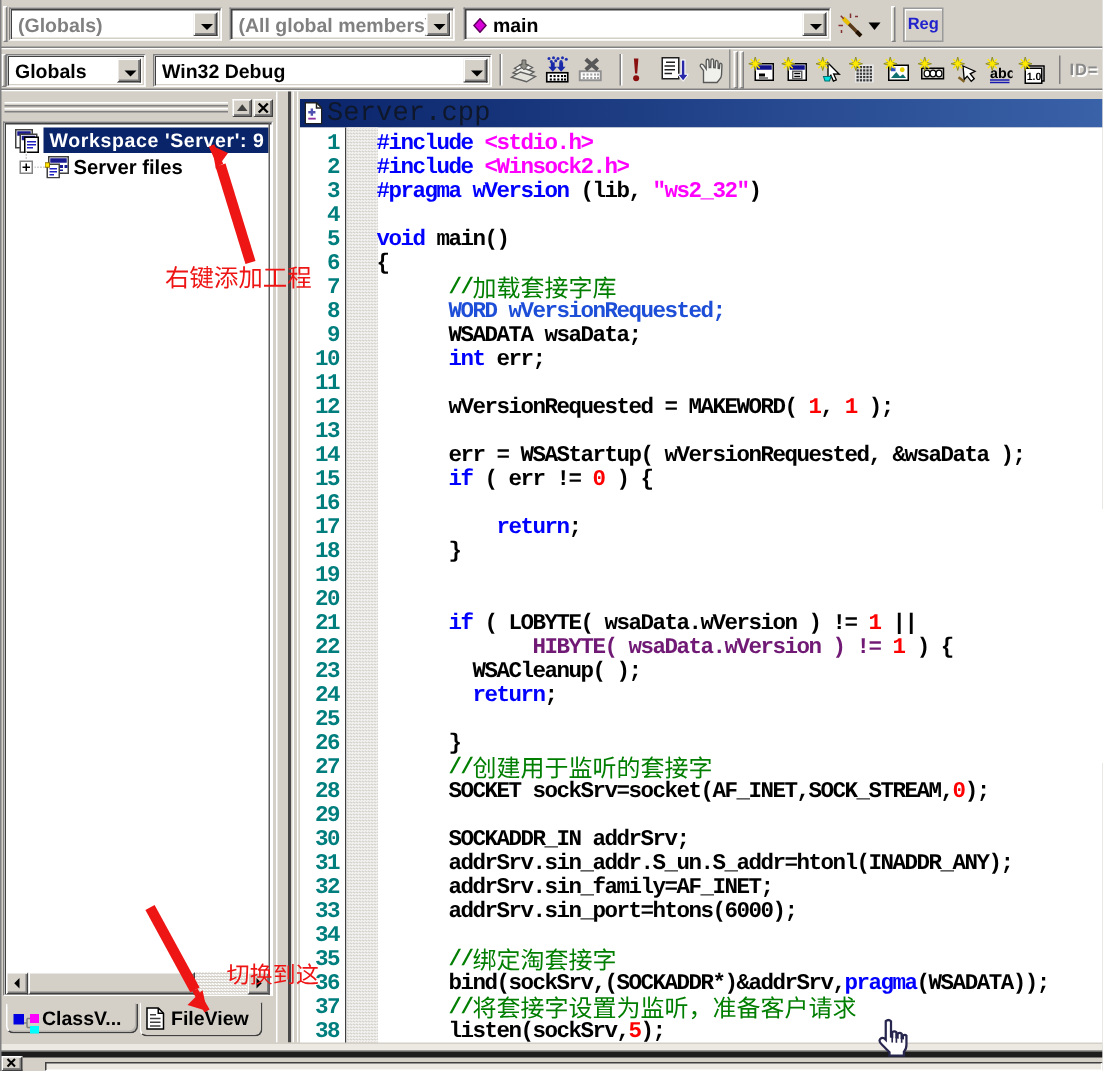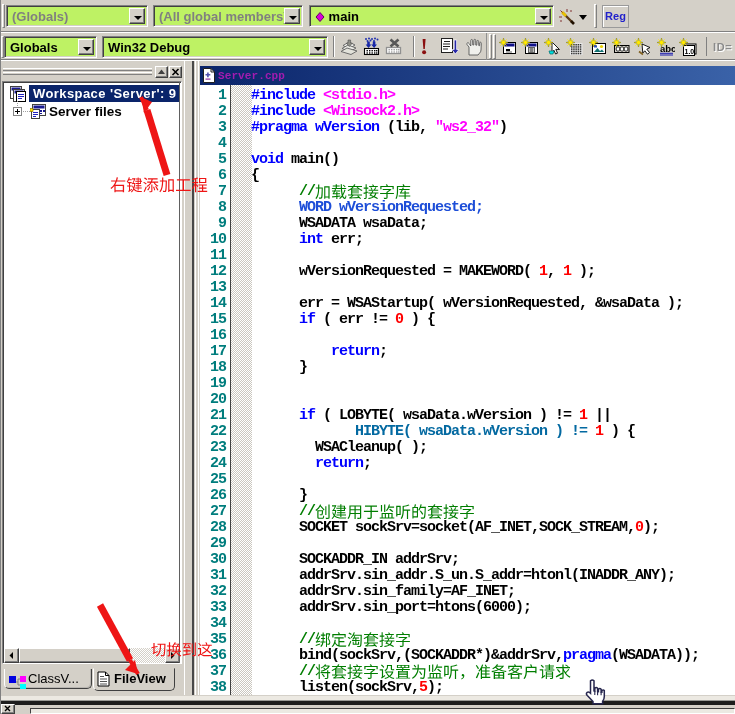--- a/index.html
+++ b/index.html
@@ -1,20 +1,20 @@
 <!DOCTYPE html>
 <html><head><meta charset="utf-8"><title>VC6</title><style>
 *{box-sizing:border-box}
 html,body{margin:0;padding:0}
 body{width:735px;height:714px;position:relative;overflow:hidden;background:#d4d0c8;
  font-family:"Liberation Sans",sans-serif;}
 .ab{position:absolute}
 svg{display:block}
 pre{margin:0;font-family:"Liberation Mono",monospace;font-weight:bold;font-size:15px;line-height:16px;letter-spacing:-1px}
-.combo{position:absolute;background:#bef264;border:1px solid;border-color:#808080 #fff #fff #808080;
+.combo{position:absolute;background:#ffffff;border:1px solid;border-color:#808080 #fff #fff #808080;
  box-shadow:inset 1px 1px 0 #404040, inset -1px -1px 0 #d4d0c8;height:22px;overflow:hidden}
 .cfield{position:absolute;left:5px;top:3px;font-weight:bold;font-size:13px;white-space:nowrap}
 .cbtn{position:absolute;top:2px;right:2px;bottom:2px;width:16px;background:#d4d0c8;
  border:1px solid;border-color:#fff #404040 #404040 #fff;box-shadow:inset -1px -1px 0 #808080}
 .cbtn:after{content:"";position:absolute;left:4px;top:7px;border:4px solid transparent;border-top:4px solid #000;border-bottom:none}
 .vsep{position:absolute;width:2px;background:#808080;box-shadow:1px 0 0 #fff}
 .ridge{position:absolute;width:3px;border:1px solid;border-color:#fff #808080 #808080 #fff}
 .dither{background:#fff;background-image:conic-gradient(#cbc7bf 25%,#0000 0 50%,#cbc7bf 0 75%,#0000 0);background-size:2px 2px}
 .sd{background:#d4d0c8;background-image:conic-gradient(#fff 25%,#0000 0 50%,#fff 0 75%,#0000 0);background-size:2px 2px}
 .btn3{position:absolute;background:#d4d0c8;border:1px solid;border-color:#fff #404040 #404040 #fff;box-shadow:inset -1px -1px 0 #808080}
@@ -351,21 +351,21 @@
 <div class="ab" style="left:4px;top:669px;width:88px;height:20px;background:#d4d0c8;border:1px solid;border-color:#fff #404040 #404040 #fff;border-top:none;border-radius:0 0 5px 5px;box-shadow:inset -1px -1px 0 #80808055"></div>
 <div class="ab" style="left:93px;top:668px;width:82px;height:23px;background:#d4d0c8;border:1px solid;border-color:#fff #404040 #404040 #fff;border-top:1px solid #d4d0c8;border-radius:0 0 5px 5px"></div>
 <div class="ab" style="left:7px;top:672px">
     <svg width="20" height="17">
 <path d="M8 10 L11 10 M11 10 L11 7 M11 10 L11 13 M11 7 L13 7 M11 13 L13 13" stroke="#808080" fill="none"></path>
 <rect x="2" y="4" width="7" height="7" fill="#0000e0"></rect>
       <rect x="13" y="4" width="6" height="6" fill="#ff00ff"></rect>
       <rect x="13" y="12" width="6" height="6" fill="#00ffff"></rect>
     </svg>
   </div>
-<div class="ab" style="left:28px;top:671px;width:62px;height:16px;color:#000;font-weight:normal;font-size:13px;line-height:16px">ClassV...</div>
+<div class="ab" style="left:28px;top:671px;width:62px;height:16px;color:#000;font-weight:bold;font-size:13px;line-height:16px">ClassV...</div>
 <div class="ab" style="left:97px;top:671px">
     <svg width="13" height="16">
 <path d="M1 1 L8.5 1 L12 4.5 L12 15 L1 15 Z" fill="#fff" stroke="#000"></path>
 <path d="M8.5 1 L8.5 4.5 L12 4.5" fill="none" stroke="#000"></path>
 <g stroke="#404040" stroke-width="0.9">
         <line x1="3" y1="5.5" x2="7" y2="5.5"></line>
         <line x1="3" y1="8" x2="10" y2="8"></line>
         <line x1="3" y1="10.5" x2="10" y2="10.5"></line>
         <line x1="3" y1="13" x2="10" y2="13"></line>
       </g>
@@ -379,21 +379,21 @@
 <div class="ab" style="left:199px;top:61px;width:536px;height:639px;background:#d4d0c8"></div>
 <div class="ab" style="left:200px;top:66px;width:535px;height:19px;background:linear-gradient(90deg,#0a246a,#3a62a8)"></div>
 <div class="ab" style="left:203px;top:68px">
     <svg width="12" height="15">
 <path d="M0.5 0.5 L8 0.5 L11.5 4 L11.5 14.5 L0.5 14.5 Z" fill="#fff" stroke="#202020"></path>
 <path d="M8 0.5 L8 4 L11.5 4" fill="none" stroke="#202020"></path>
 <path d="M2.5 6 h1.6 v-1.6 h1.6 v1.6 h1.6 v1.6 h-1.6 v1.6 h-1.6 v-1.6 h-1.6 Z" fill="#5050b0"></path>
 <rect x="2.5" y="10.5" width="5" height="1.2" fill="#9030a0"></rect>
     </svg>
   </div>
-<div class="ab" style="left:218px;top:68px;width:200px;height:16px;color:#a21caf;font-family:Liberation Mono,monospace;font-weight:bold;font-size:11px;line-height:16px;letter-spacing:0.1px">Server.cpp</div>
+<div class="ab" style="left:218px;top:68px;width:200px;height:16px;color:#0f172a;font-family:Liberation Mono,monospace;font-weight:normal;font-size:18px;line-height:16px;letter-spacing:0.1px">Server.cpp</div>
 <div class="ab" style="left:200px;top:85px;width:535px;height:611px;background:#fff"></div>
 <div class="ab" style="left:230px;top:85px;width:1px;height:611px;background:#404040"></div>
 <div class="ab dither" style="left:231px;top:85px;width:21px;height:611px"></div>
 <pre class="ab" style="left:200px;top:88px;width:26px;text-align:right;color:#007d7d">1
 2
 3
 4
 5
 6
 7
@@ -442,21 +442,21 @@
 <span style="color:#000000">      wVersionRequested = MAKEWORD( </span><span style="color:#ff0000">1</span><span style="color:#000000">, </span><span style="color:#ff0000">1</span><span style="color:#000000"> );</span>
 
 <span style="color:#000000">      err = WSAStartup( wVersionRequested, &amp;wsaData );</span>
 <span style="color:#0000ff">      if </span><span style="color:#000000">( err != </span><span style="color:#ff0000">0</span><span style="color:#000000"> ) {</span>
 
 <span style="color:#0000ff">          return</span><span style="color:#000000">;</span>
 <span style="color:#000000">      }</span>
 
 
 <span style="color:#0000ff">      if </span><span style="color:#000000">( LOBYTE( wsaData.wVersion ) != </span><span style="color:#ff0000">1</span><span style="color:#000000"> ||</span>
-<span style="color:#0369a1">             HIBYTE( wsaData.wVersion ) != </span><span style="color:#ff0000">1</span><span style="color:#000000"> ) {</span>
+<span style="color:#701a75">             HIBYTE( wsaData.wVersion ) != </span><span style="color:#ff0000">1</span><span style="color:#000000"> ) {</span>
 <span style="color:#000000">        WSACleanup( );</span>
 <span style="color:#0000ff">        return</span><span style="color:#000000">;</span>
 
 <span style="color:#000000">      }</span>
 <span style="color:#007e00">      //</span>
 <span style="color:#000000">      SOCKET sockSrv=socket(AF_INET,SOCK_STREAM,</span><span style="color:#ff0000">0</span><span style="color:#000000">);</span>
 
 <span style="color:#000000">      SOCKADDR_IN addrSrv;</span>
 <span style="color:#000000">      addrSrv.sin_addr.S_un.S_addr=htonl(INADDR_ANY);</span>
 <span style="color:#000000">      addrSrv.sin_family=AF_INET;</span>

